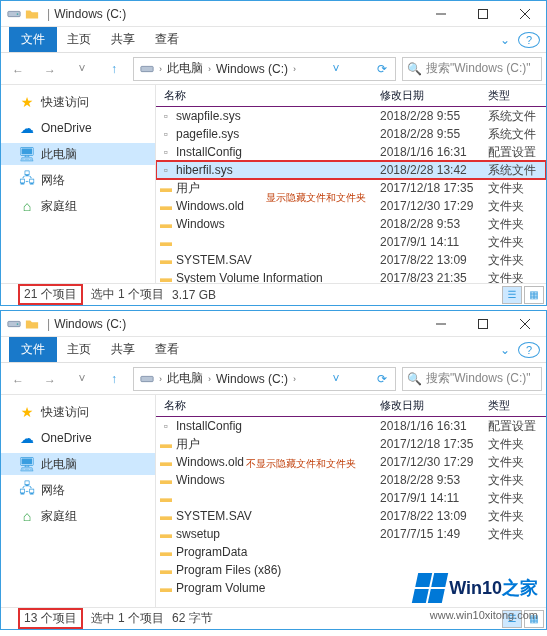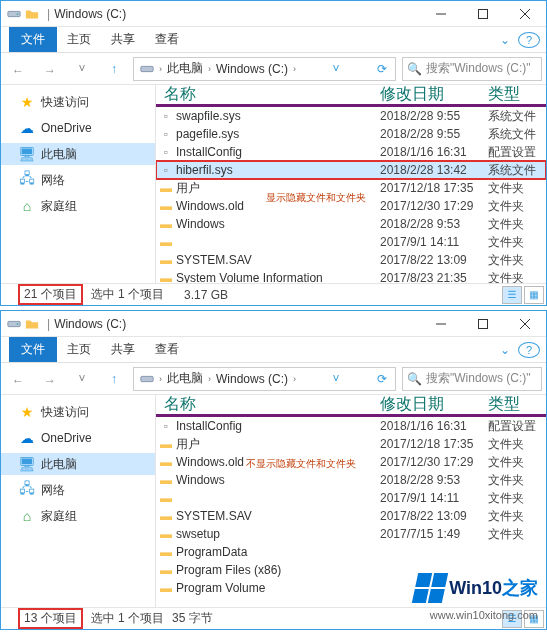--- a/index.html
+++ b/index.html
@@ -40,21 +40,21 @@
 .side-item { display: flex; align-items: center; height: 22px; padding-left: 18px; gap: 6px; font-size: 12px; }
 .side-item.sel { background: #cde8ff; }
 .side-ico { width: 16px; height: 16px; display: inline-flex; align-items: center; justify-content: center; }
 .star { color: #ffb900; font-size: 14px; }
 .cloud { color: #0078d7; font-size: 14px; }
 .pc { color: #3a9ee0; font-size: 14px; }
 .net { color: #3a9ee0; font-size: 14px; }
 .home { color: #2ea043; font-size: 14px; }
 
 .content { flex: 1; display: flex; flex-direction: column; overflow: hidden; position:relative; }
-.colhead { display: flex; height: 22px; align-items: center; border-bottom: 3px solid #701a75; font-size: 16px; color: #0f766e; }
+.colhead { display: flex; height: 22px; align-items: center; border-bottom: 1px solid #701a75; font-size: 11px; color: #0f172a; }
 .col-name { flex: 1; padding-left: 8px; }
 .col-date { width: 108px; }
 .col-type { width: 58px; }
 .filelist { flex: 1; overflow: hidden; }
 .frow { display: flex; align-items: center; height: 18px; font-size: 12px; color: #333; }
 .frow.sel { background: #cde8ff; }
 .frow.hl { outline: 2px solid #e03030; outline-offset: -1px; }
 .fico { width: 20px; text-align: center; font-size: 12px; color: #888; }
 .fico.folder { color: #f8c556; }
 .fname { flex: 1; white-space: nowrap; overflow: hidden; text-overflow: ellipsis; }
@@ -249,21 +249,21 @@
             <span class="ftype">文件夹</span>
           </div>
         </div>
       <div class="annotation" style="top:106px; left:110px;">显示隐藏文件和文件夹</div>
     </div>
   </div>
 
   <div class="statusbar">
     <span class="count">21 个项目</span>
     <span>选中 1 个项目</span>
-    <span style="margin-left:20px">3.17 GB</span>
+    <span style="margin-left:8px">3.17 GB</span>
     <div class="right">
       <div class="viewbtn active">☰</div>
       <div class="viewbtn">▦</div>
     </div>
   </div>
 </div>
 
 <div class="window" style="position:relative;">
 
   <div class="titlebar">
@@ -431,21 +431,21 @@
             <span class="ftype"></span>
           </div>
         </div>
       <div class="annotation" style="top:62px; left:90px;">不显示隐藏文件和文件夹</div>
     </div>
   </div>
 
   <div class="statusbar">
     <span class="count">13 个项目</span>
     <span>选中 1 个项目</span>
-    <span style="margin-left:8px">35 字节</span>
+    <span style="margin-left:8px">62 字节</span>
     <div class="right">
       <div class="viewbtn active">☰</div>
       <div class="viewbtn">▦</div>
     </div>
   </div>
 
   <div class="watermark">
     <div class="winlogo">
         <div></div>
         <div></div>

